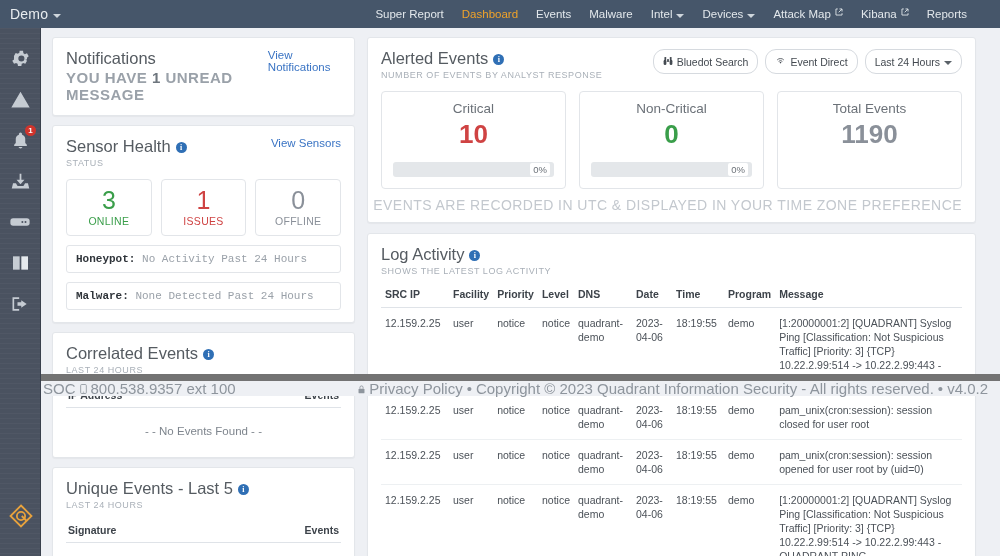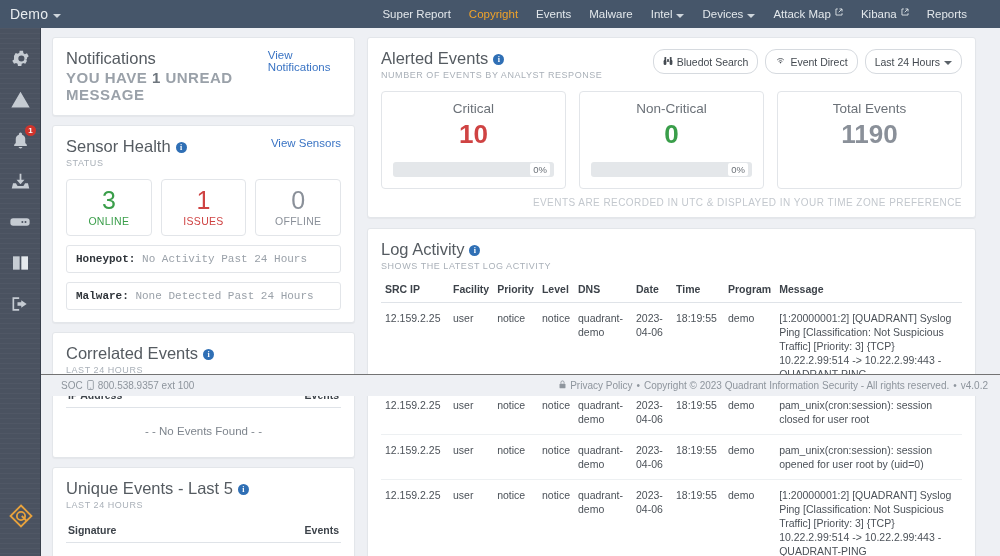--- a/index.html
+++ b/index.html
@@ -108,59 +108,59 @@
   .metrics { display: flex; gap: 13px; margin-top: 11px; }
   .metric { flex: 1; border: 1px solid #e2e5e9; border-radius: 4px;
             padding: 9px 11px 11px 11px; text-align: center; }
   .metric .cap { font-size: 13.5px; color: #6b7178; }
   .metric .val { font-size: 26px; line-height: 38px; font-weight: 700; margin-top: -1px; }
   .bar { height: 15px; background: #e4e7ea; border-radius: 3px; margin-top: 9px;
          position: relative; }
   .bar .pct { position: absolute; right: 4px; top: 1px; font-size: 9.5px;
               color: #6b7178; background: #fff; border-radius: 2px; padding: 0 3px;
               line-height: 13px; }
-  .utcnote { text-align: right; font-size: 10px; color: #c3c8ce;
+  .utcnote { text-align: right; font-size: 14px; color: #c3c8ce;
              letter-spacing: .45px; text-transform: uppercase; padding: 6px 13px 9px 0; }
 
   
   table { width: 100%; border-collapse: collapse; margin-top: 12px; }
   thead th { font-size: 10.5px; color: #3d434a; text-align: left; font-weight: bold;
              padding: 0 4px 7px 4px; border-bottom: 1px solid #dfe3e8; }
   tbody td { font-size: 10.5px; color: #4b5158; padding: 8px 4px; vertical-align: top;
              border-bottom: 1px solid #edf0f2; line-height: 14px; }
   .c-src { width: 68px; } .c-fac { width: 38px; } .c-pri { width: 40px; }
   .c-lvl { width: 34px; } .c-dns { width: 58px; } .c-date { width: 40px; }
   .c-time { width: 52px; } .c-prog { width: 46px; }
 
   
   .footer {
     position: absolute; bottom: 0; left: 41px; right: 0; height: 22px;
-    background: #eef0f4; border-top: 1px solid #737373;
+    background: #eef0f4; border-top: 7px solid #737373;
     display: flex; align-items: center; justify-content: space-between;
-    padding: 0 12px 0 20px; font-size: 10px; color: #8e959d;
+    padding: 0 12px 0 2px; font-size: 15px; color: #8e959d;
   }
   .footer .r { display: flex; align-items: center; gap: 4px; }
   .footer a { color: #8e959d; text-decoration: none; }
 </style>
 </head>
 <body>
 
 <div class="app">
 
   <div class="topbar">
     <div class="brand">
       <span>Demo</span>
       <i class="caret"></i>
     </div>
     <nav class="mainnav" id="mainnav">
         <a href="#" class="">
           <span>Super Report</span>
         </a>
         <a href="#" class="active">
-          <span>Copyright</span>
+          <span>Dashboard</span>
         </a>
         <a href="#" class="">
           <span>Events</span>
         </a>
         <a href="#" class="">
           <span>Malware</span>
         </a>
         <a href="#" class="">
           <span>Intel</span>
           <i class="caret"></i>

